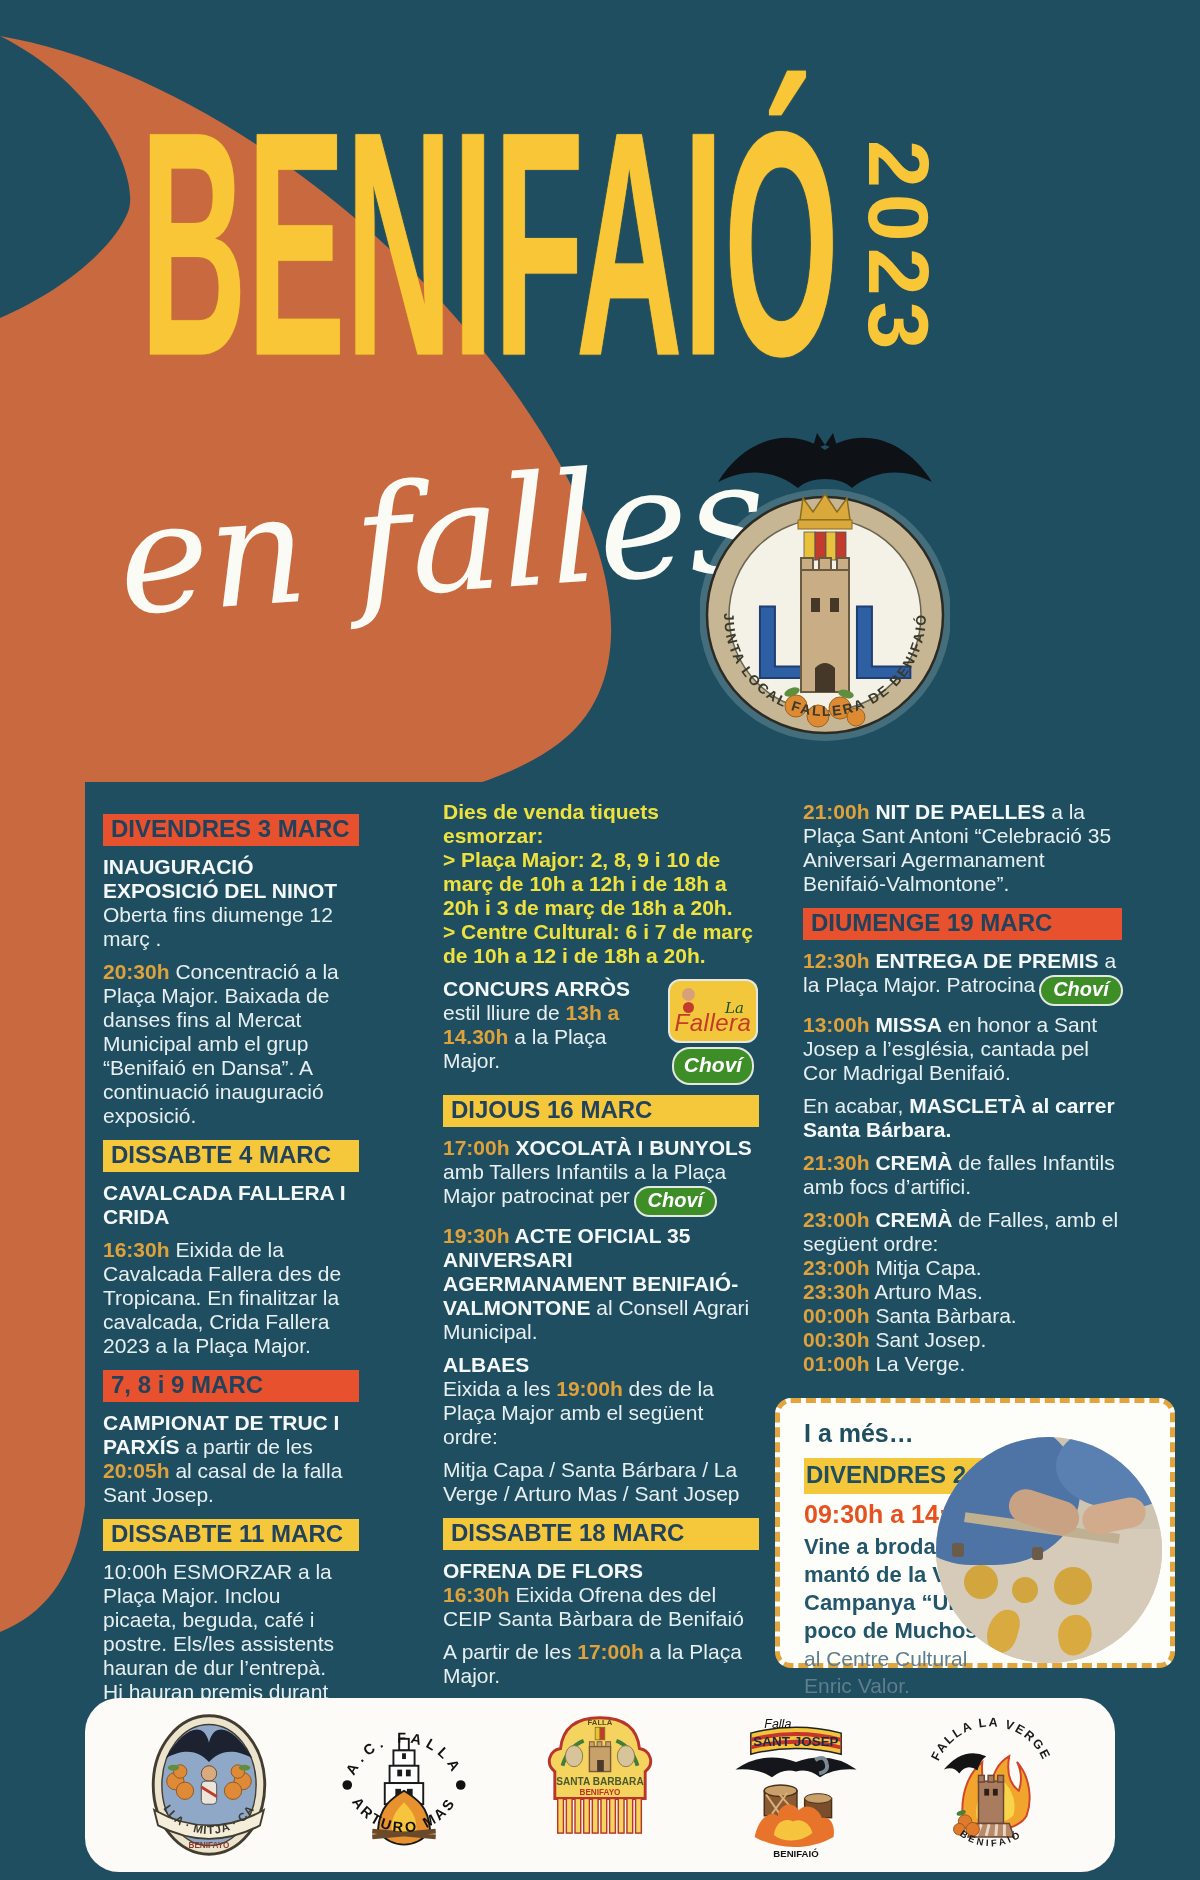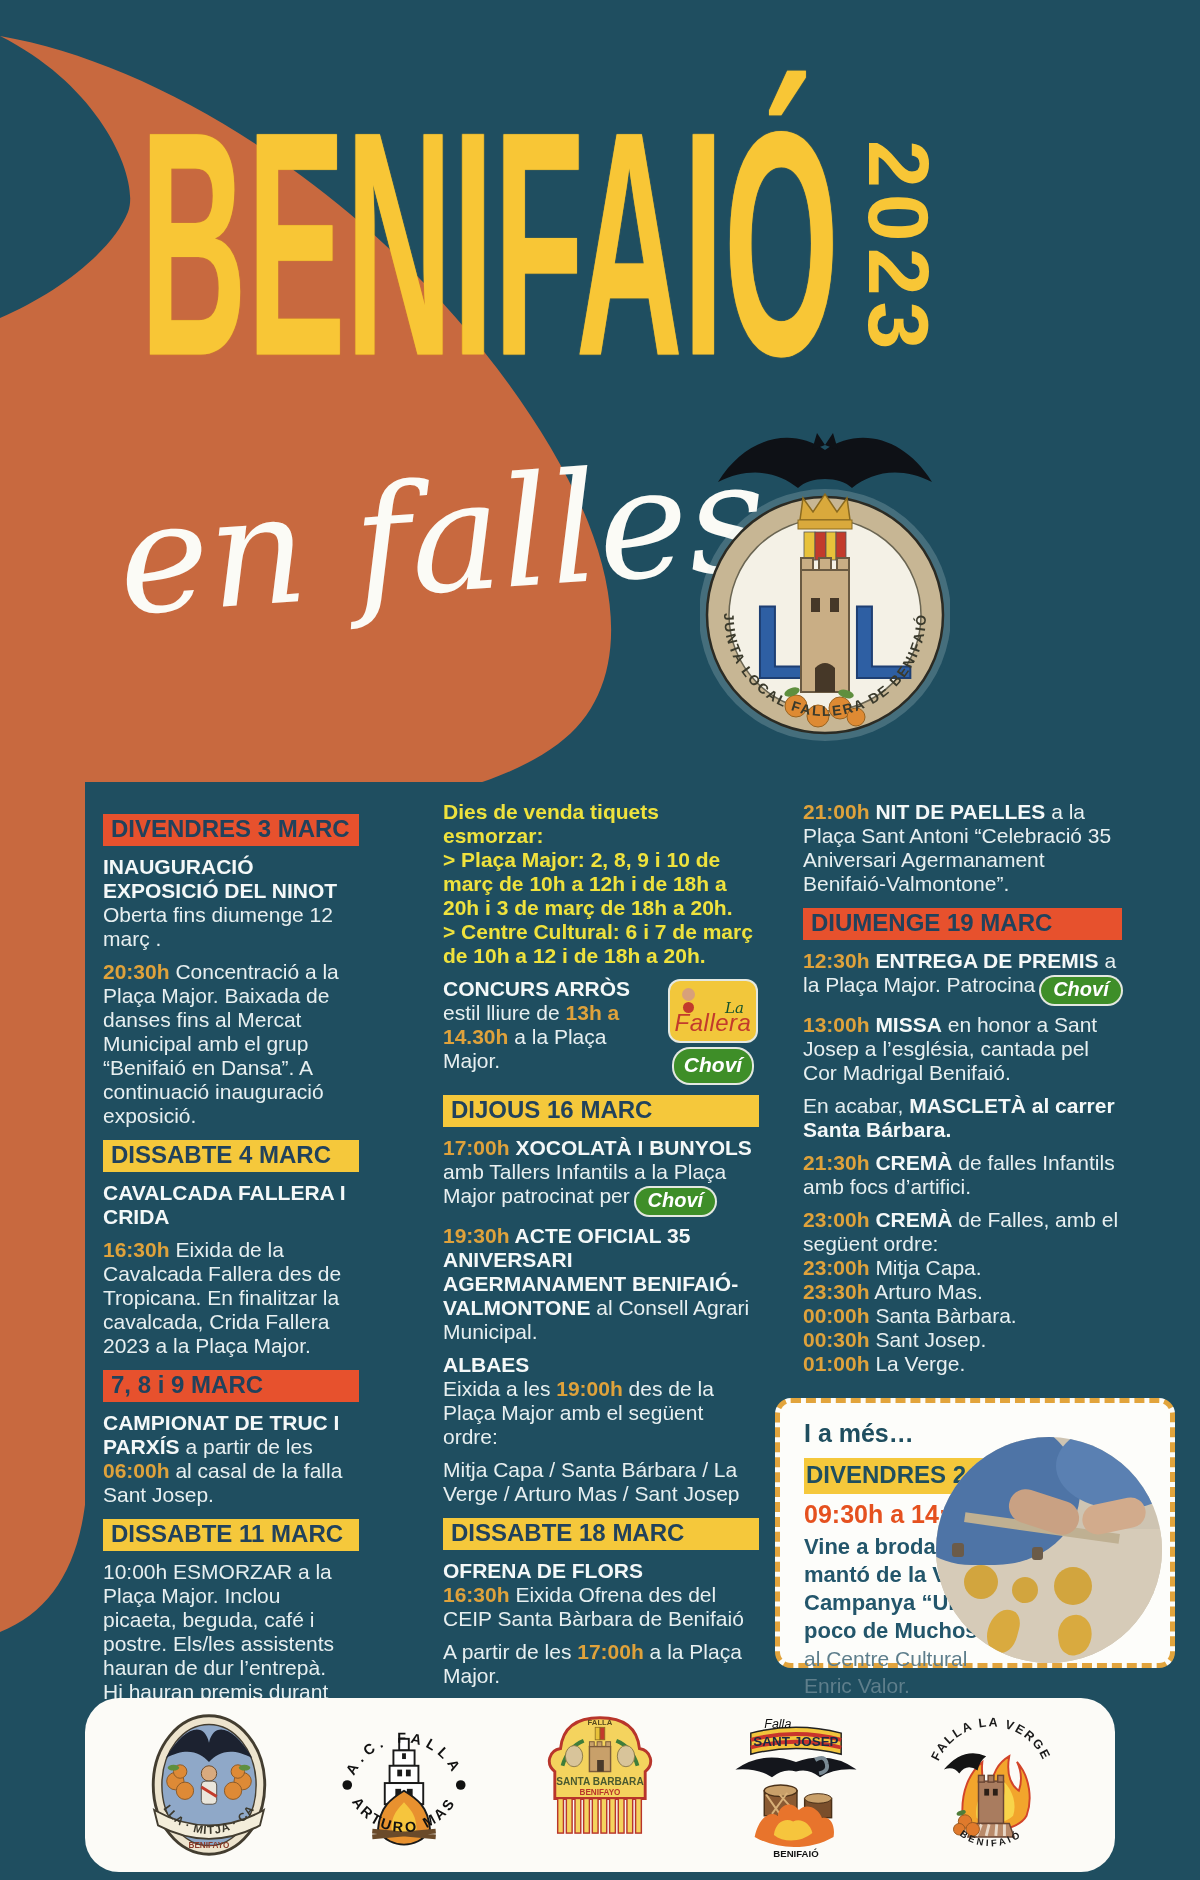--- a/index.html
+++ b/index.html
@@ -142,21 +142,21 @@
 
   <div class="col" data-col="0">
       <div class="bar orange">DIVENDRES 3 MARC</div>
       <div class="block"><span class="s-wb">INAUGURACIÓ EXPOSICIÓ DEL NINOT
 </span><span class="s-w">Oberta fins diumenge 12 març .</span></div>
       <div class="block"><span class="s-t">20:30h </span><span class="s-w">Concentració a la Plaça Major. Baixada de danses fins al Mercat Municipal amb el grup “Benifaió en Dansa”. A continuació inauguració exposició.</span></div>
       <div class="bar yellow">DISSABTE 4 MARC</div>
       <div class="block"><span class="s-wb">CAVALCADA FALLERA I CRIDA</span></div>
       <div class="block"><span class="s-t">16:30h </span><span class="s-w">Eixida de la Cavalcada Fallera des de Tropicana. En finalitzar la cavalcada, Crida Fallera 2023 a la Plaça Major.</span></div>
       <div class="bar orange">7, 8 i 9 MARC</div>
-      <div class="block"><span class="s-wb">CAMPIONAT DE TRUC I PARXÍS</span><span class="s-w"> a partir de les </span><span class="s-t">06:00h</span><span class="s-w"> al casal de la falla Sant Josep.</span></div>
+      <div class="block"><span class="s-wb">CAMPIONAT DE TRUC I PARXÍS</span><span class="s-w"> a partir de les </span><span class="s-t">20:05h</span><span class="s-w"> al casal de la falla Sant Josep.</span></div>
       <div class="bar yellow">DISSABTE 11 MARC</div>
       <div class="block"><span class="s-w">10:00h ESMORZAR a la Plaça Major. Inclou picaeta, beguda, café i postre. Els/les assistents hauran de dur l’entrepà.
 Hi hauran premis durant l’esmorzar amb el joc del “Bingo”.
 Preu del tiquet: 5€
 Organitza Clavariesses Mare de Déu d’Agost.</span></div>
     </div>
   <div class="col" data-col="1">
       <div class="block"><span class="s-y">Dies de venda tiquets esmorzar:
 &gt; Plaça Major: 2, 8, 9 i 10 de març de 10h a 12h i de 18h a 20h i 3 de març de 18h a 20h.
 &gt; Centre Cultural: 6 i 7 de març de 10h a 12 i de 18h a 20h.</span></div>

